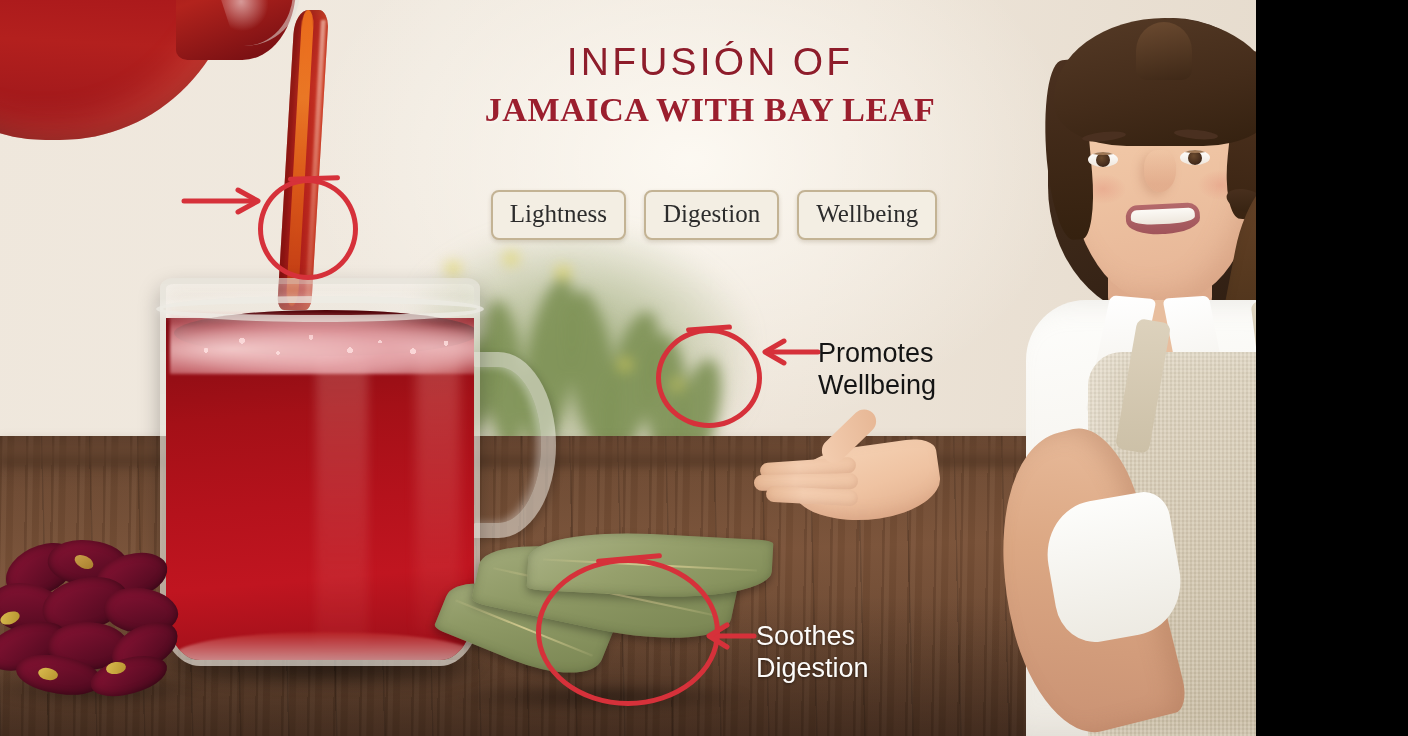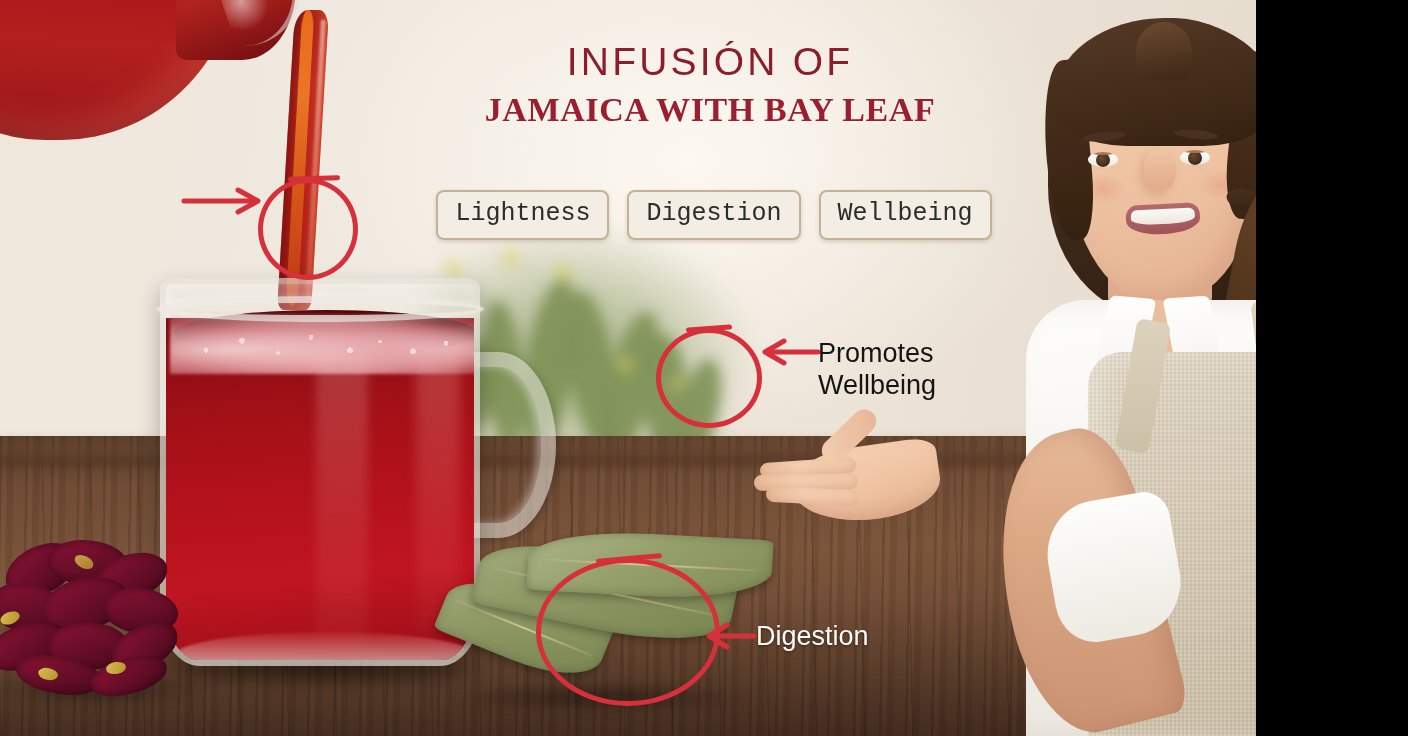--- a/index.html
+++ b/index.html
@@ -415,21 +415,21 @@
 
   
   .badges {
     position:absolute; left:436px; top:190px; width:548px;
     display:flex; gap:10px; justify-content:center;
   }
   .badge {
     background:#F3EEE3; border:2px solid #C3B394; border-radius:8px;
     padding:9px 17px 11px; font-size:25px; color:#2C2C2C;
     box-shadow:0 2px 4px rgba(110,90,60,.22);
-    font-family:Liberation Mono, monospace; line-height:1.05;
+    font-family:Liberation Serif, serif; line-height:1.05;
     white-space:nowrap;
     margin-left:8px;
   }
 
   
   .anno-label { position:absolute; font-size:27px; line-height:1.2; }
   .anno-dark { color:#141414; }
   .anno-light { color:#FDFCFA; text-shadow:0 1px 3px rgba(0,0,0,.45); }
 
   .ring { position:absolute; border:5px solid #D6313A; border-radius:50%; }
@@ -608,16 +608,17 @@
     <div>Wellbeing</div>
   </div>
 
   <div class="ring" style="left:536px; top:558px; width:184px; height:148px;"></div>
   <div class="ring-tail" style="left:596px; top:556px; width:66px; transform:rotate(-5deg);"></div>
   <svg class="arrow" style="left:706px; top:622px;" width="50" height="28">
     <line x1="48" y1="14" x2="6" y2="14" stroke="#D6313A" stroke-width="5" stroke-linecap="round"></line>
     <polyline points="21,3 3,14 21,25" fill="none" stroke="#D6313A" stroke-width="5" stroke-linecap="round" stroke-linejoin="round"></polyline>
   </svg>
   <div class="anno-label anno-light" style="left:756px; top:620px; width:200px;">
+    <div>Soothes</div>
     <div>Digestion</div>
   </div>
 
 </div>
 
 </body></html>

